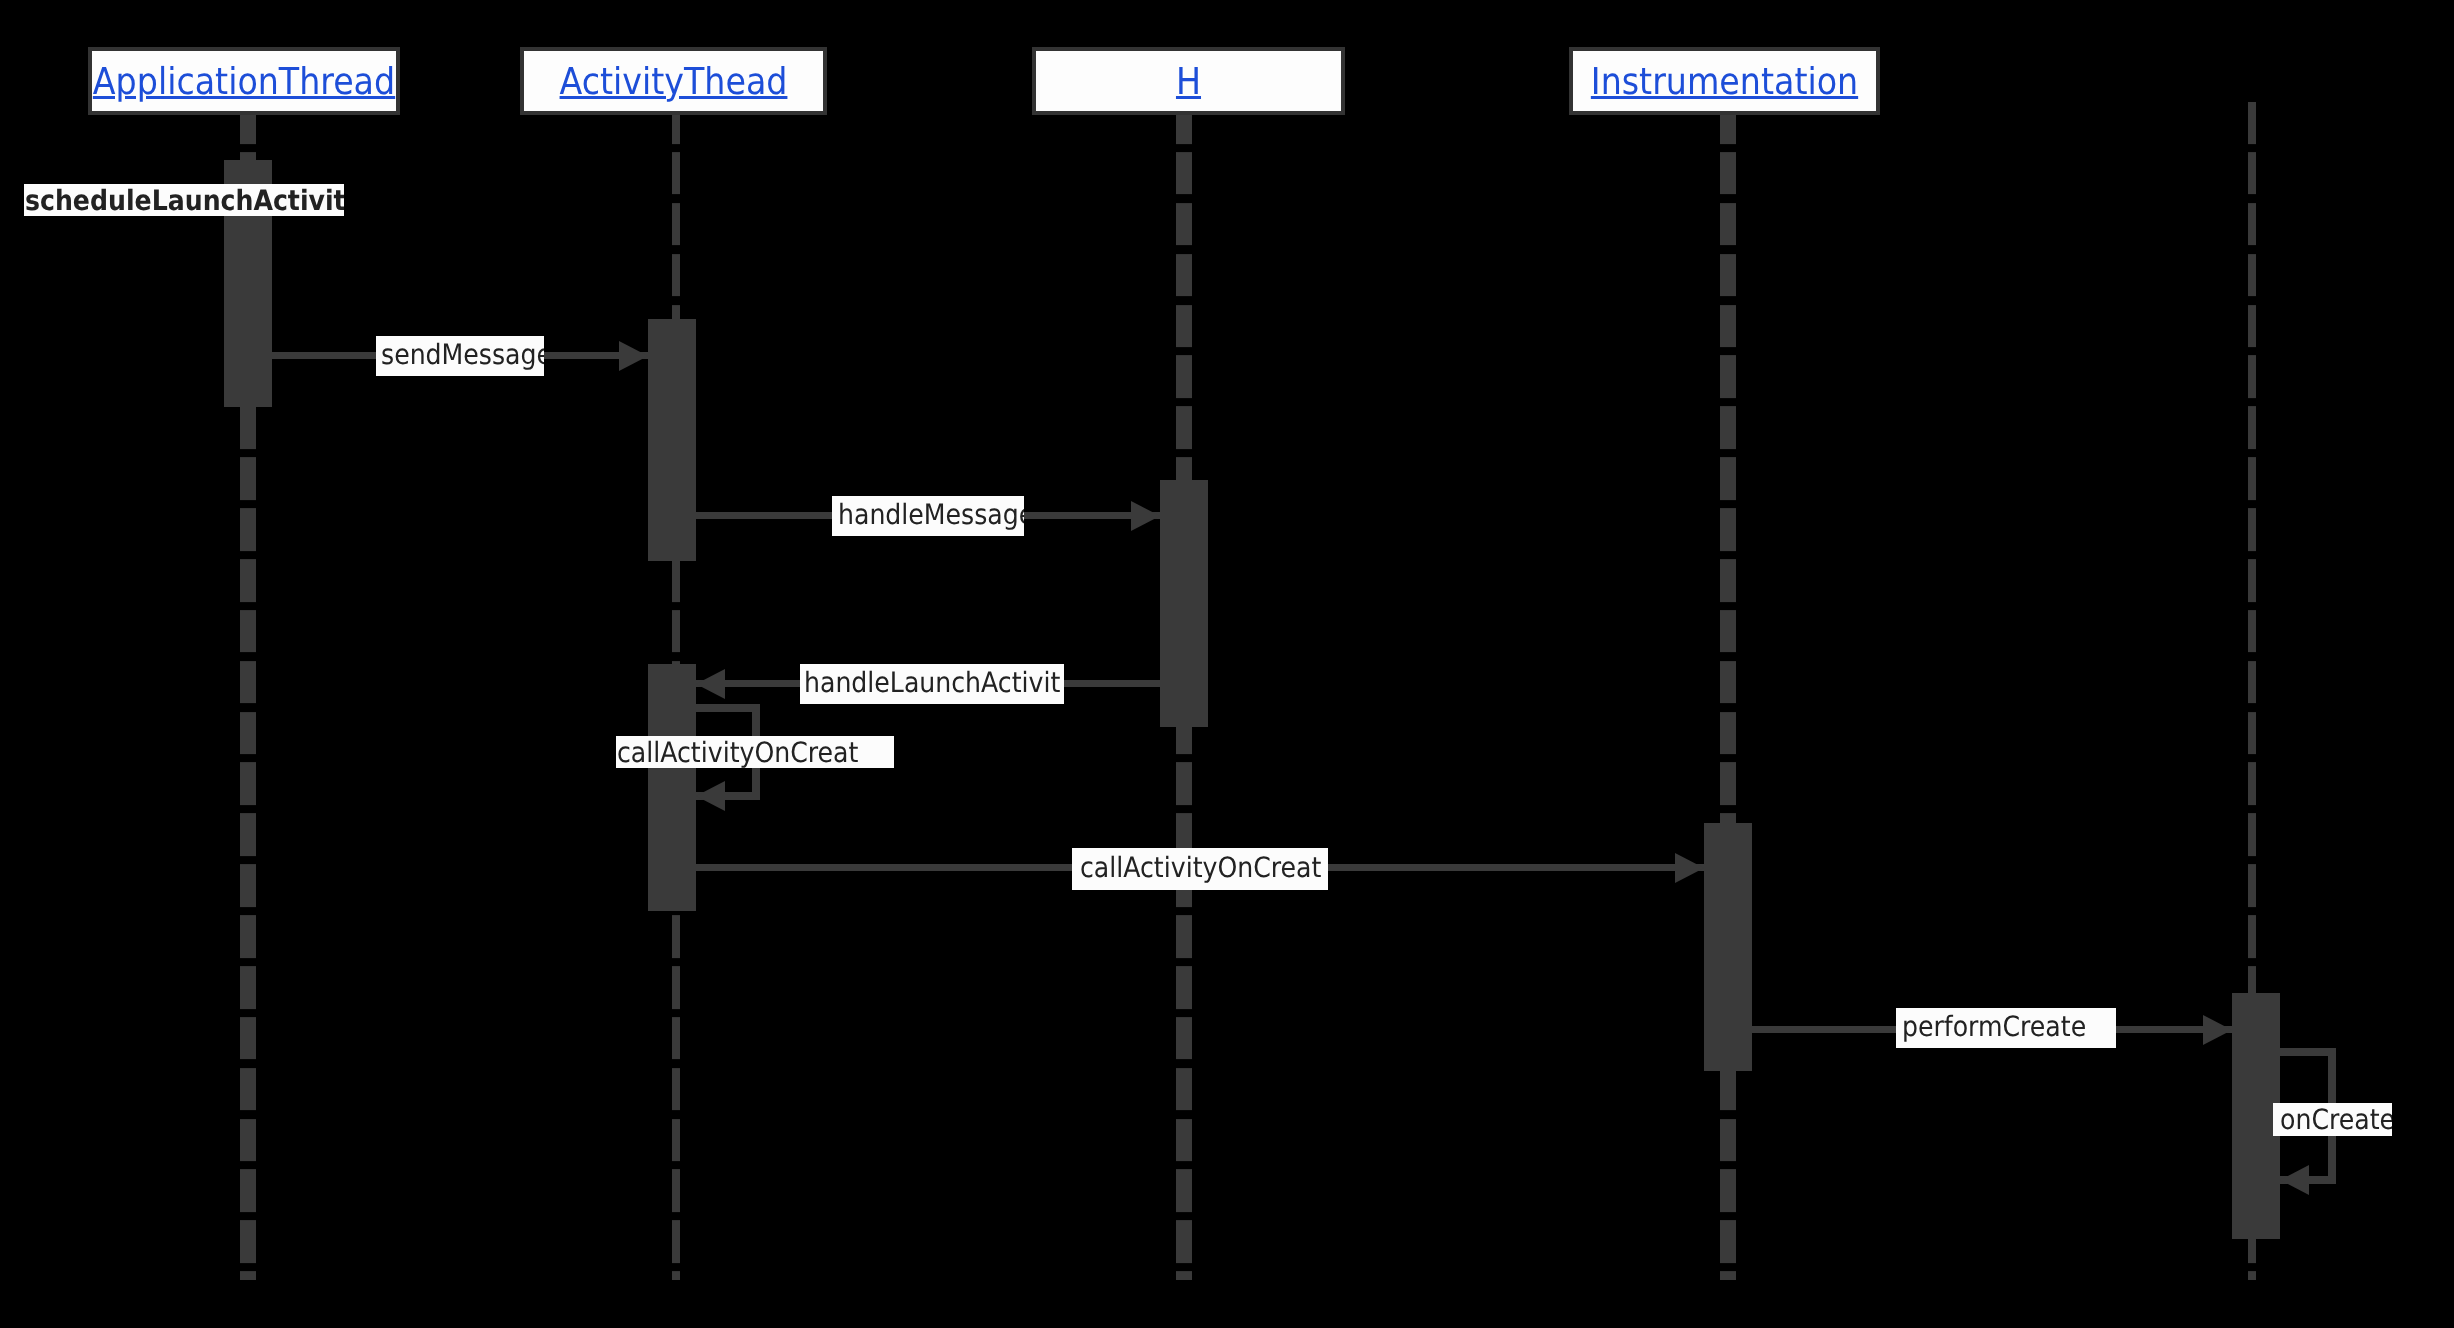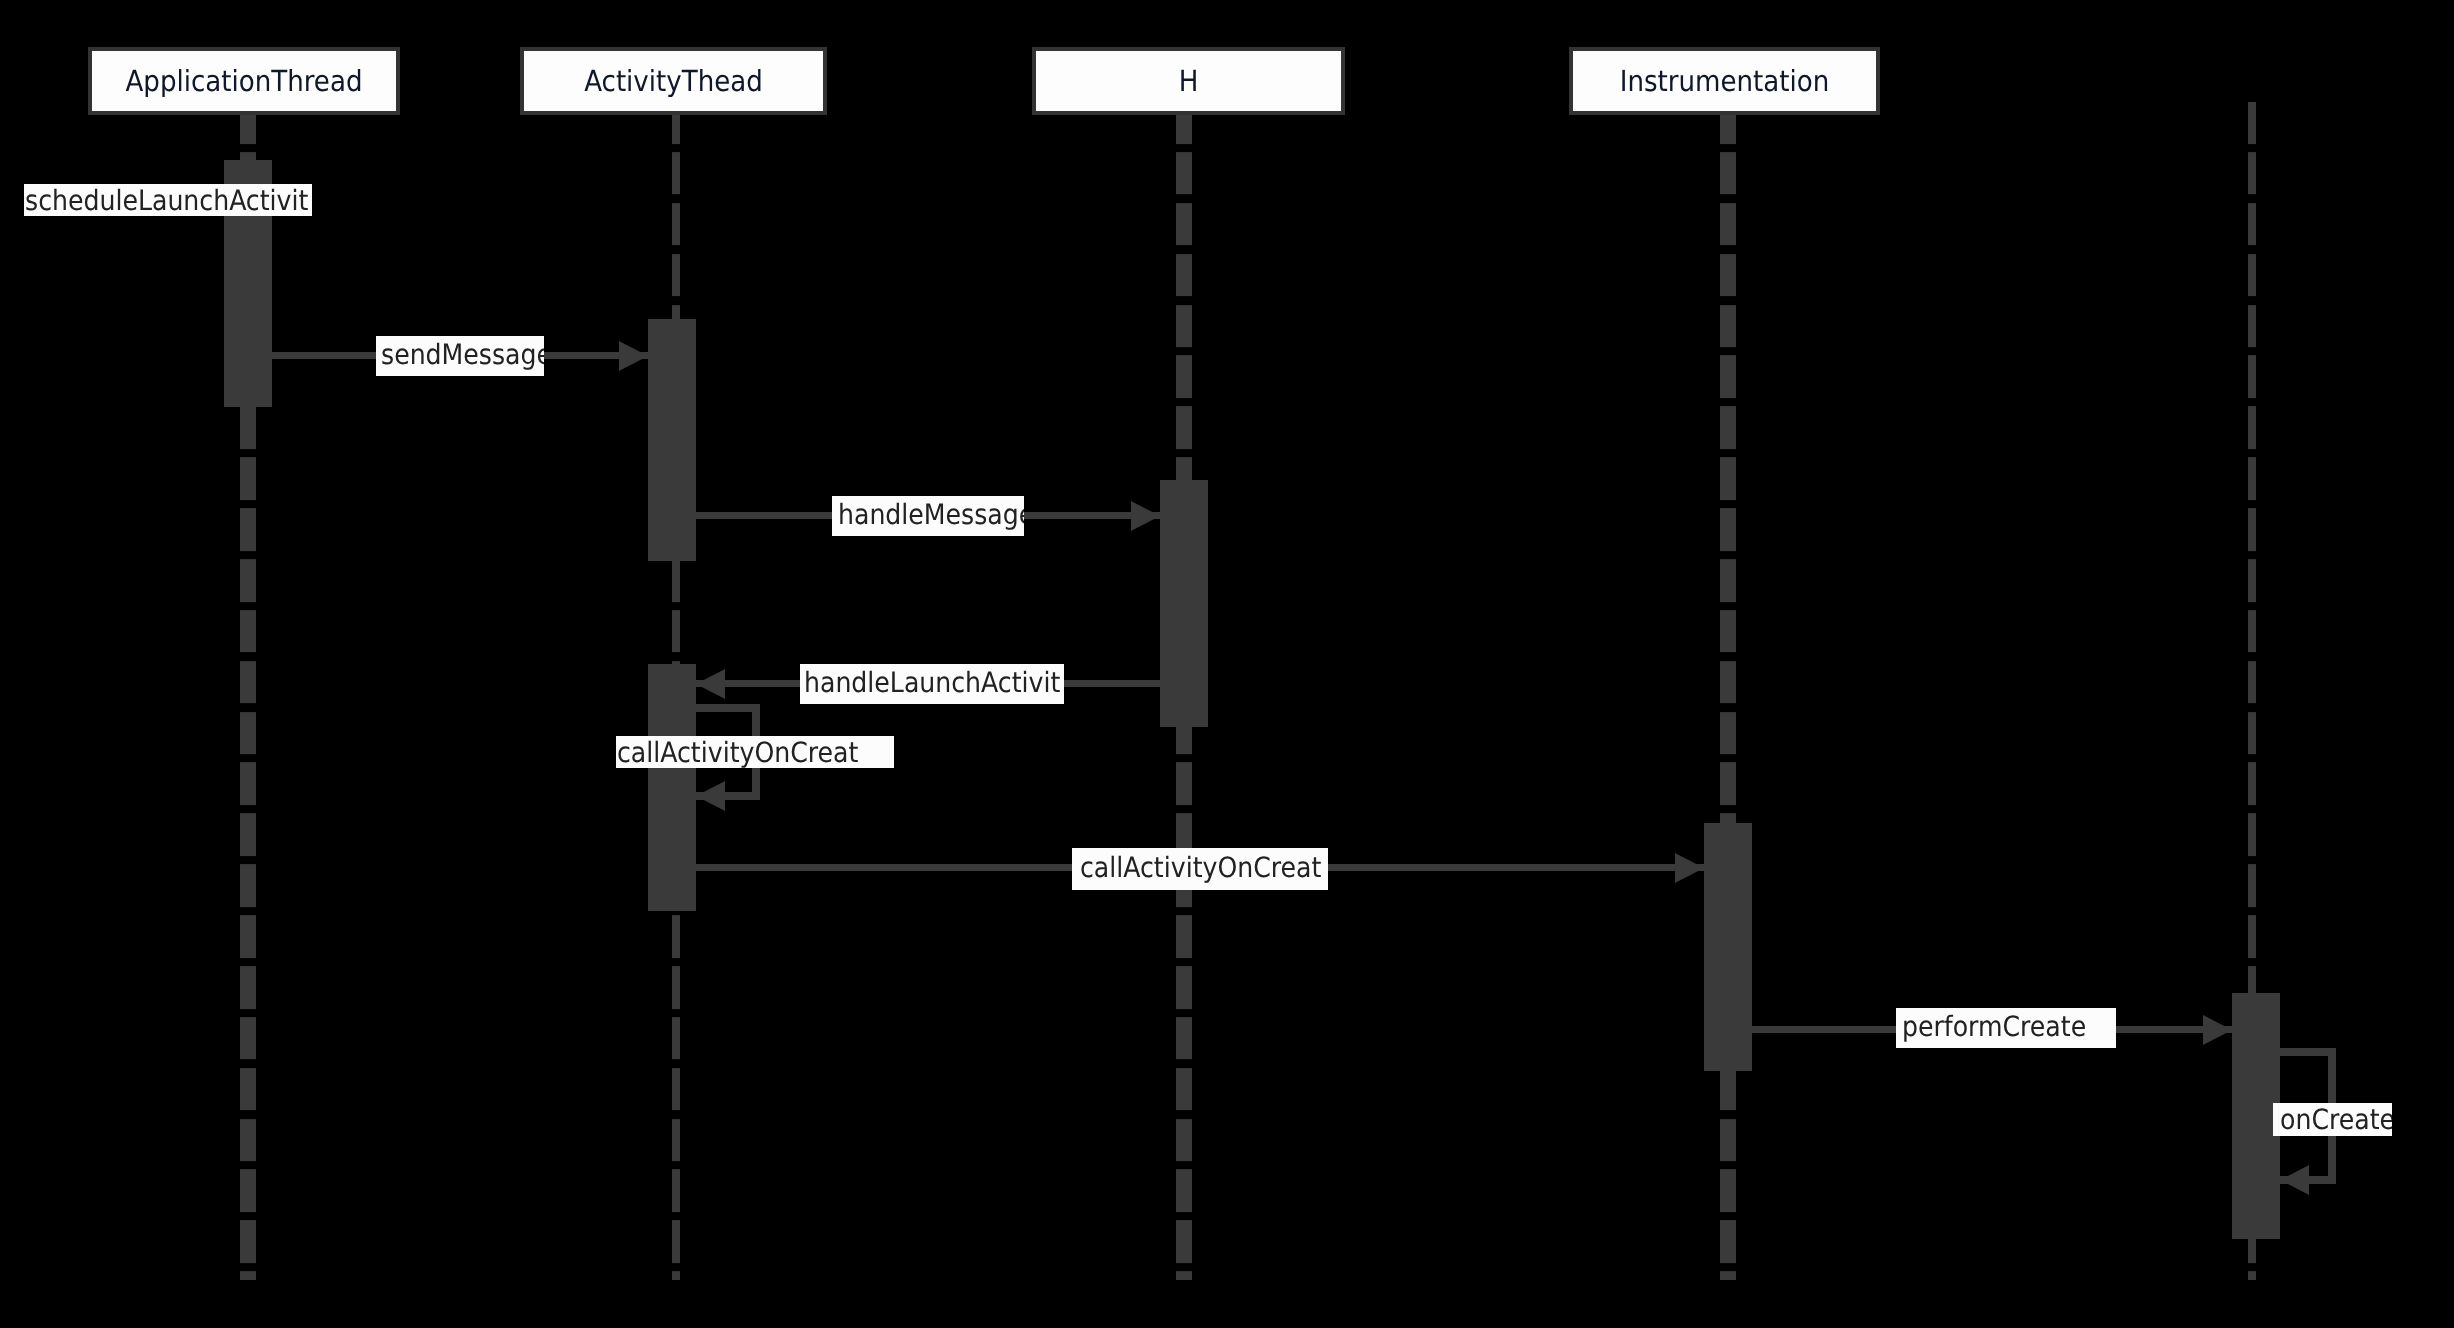--- a/index.html
+++ b/index.html
@@ -8,22 +8,22 @@
   #stage{position:relative;width:2454px;height:1328px;background:#000;overflow:hidden;
          font-family:"DejaVu Sans",sans-serif;font-stretch:condensed;
          -webkit-font-smoothing:antialiased;text-rendering:geometricPrecision;}
   .lifeline{position:absolute;
             background-image:repeating-linear-gradient(to bottom,
               #3a3a3a 0px, #3a3a3a 42.6px,
               rgba(0,0,0,0) 42.6px, rgba(0,0,0,0) 50.88px);
             background-position:0 -0.9px;}
   .pbox{position:absolute;background:#fdfdfd;border:4px solid #333333;
         box-sizing:border-box;display:flex;align-items:center;justify-content:center;}
-  .pbox span{color:#0f172a;font-size:29px;white-space:nowrap;line-height:1;
-               -webkit-font-smoothing:antialiased;transform:translateZ(0);}
+  .pbox span{color:#1d4ed8;font-size:37px;white-space:nowrap;line-height:1;
+               -webkit-font-smoothing:antialiased;transform:translateZ(0);text-decoration:underline;}
   .act{position:absolute;background:#3a3a3a;}
   .ln{position:absolute;background:#3a3a3a;}
   .lbl{position:absolute;background:#fcfcfc;overflow:hidden;}
   .lbl span{position:absolute;color:#222222;font-size:28px;white-space:nowrap;line-height:1;
              -webkit-font-smoothing:antialiased;transform:translateZ(0);}
   .ah{position:absolute;width:0;height:0;border-top:15px solid transparent;
       border-bottom:15px solid transparent;}
   .ah.r{border-left:29px solid #3a3a3a;}
   .ah.l{border-right:29px solid #3a3a3a;}
 </style>
@@ -76,21 +76,21 @@
   <div class="ah r" style="left:1675px;top:853px;"></div>
 
   <div class="ln" style="left:1752px;top:1026px;width:488px;height:7px;"></div>
   <div class="ah r" style="left:2203px;top:1015px;"></div>
 
   <div class="ln" style="left:2280px;top:1048px;width:56px;height:8px;"></div>
   <div class="ln" style="left:2328px;top:1048px;width:8px;height:136px;"></div>
   <div class="ln" style="left:2280px;top:1176px;width:56px;height:8px;"></div>
   <div class="ah l" style="left:2280px;top:1165px;"></div>
 
-  <div class="lbl" style="left:24px;top:184px;width:288px;height:32px;">
+  <div class="lbl" style="left:24px;top:184px;width:320px;height:32px;font-weight:bold;">
     <span style="left:1px;top:3px;">scheduleLaunchActivit</span>
   </div>
   <div class="lbl" style="left:376px;top:336px;width:168px;height:40px;">
     <span style="left:5px;top:5px;">sendMessage</span>
   </div>
   <div class="lbl" style="left:832px;top:496px;width:192px;height:40px;">
     <span style="left:6px;top:5px;">handleMessage</span>
   </div>
   <div class="lbl" style="left:800px;top:664px;width:264px;height:40px;">
     <span style="left:4px;top:5px;">handleLaunchActivit</span>

